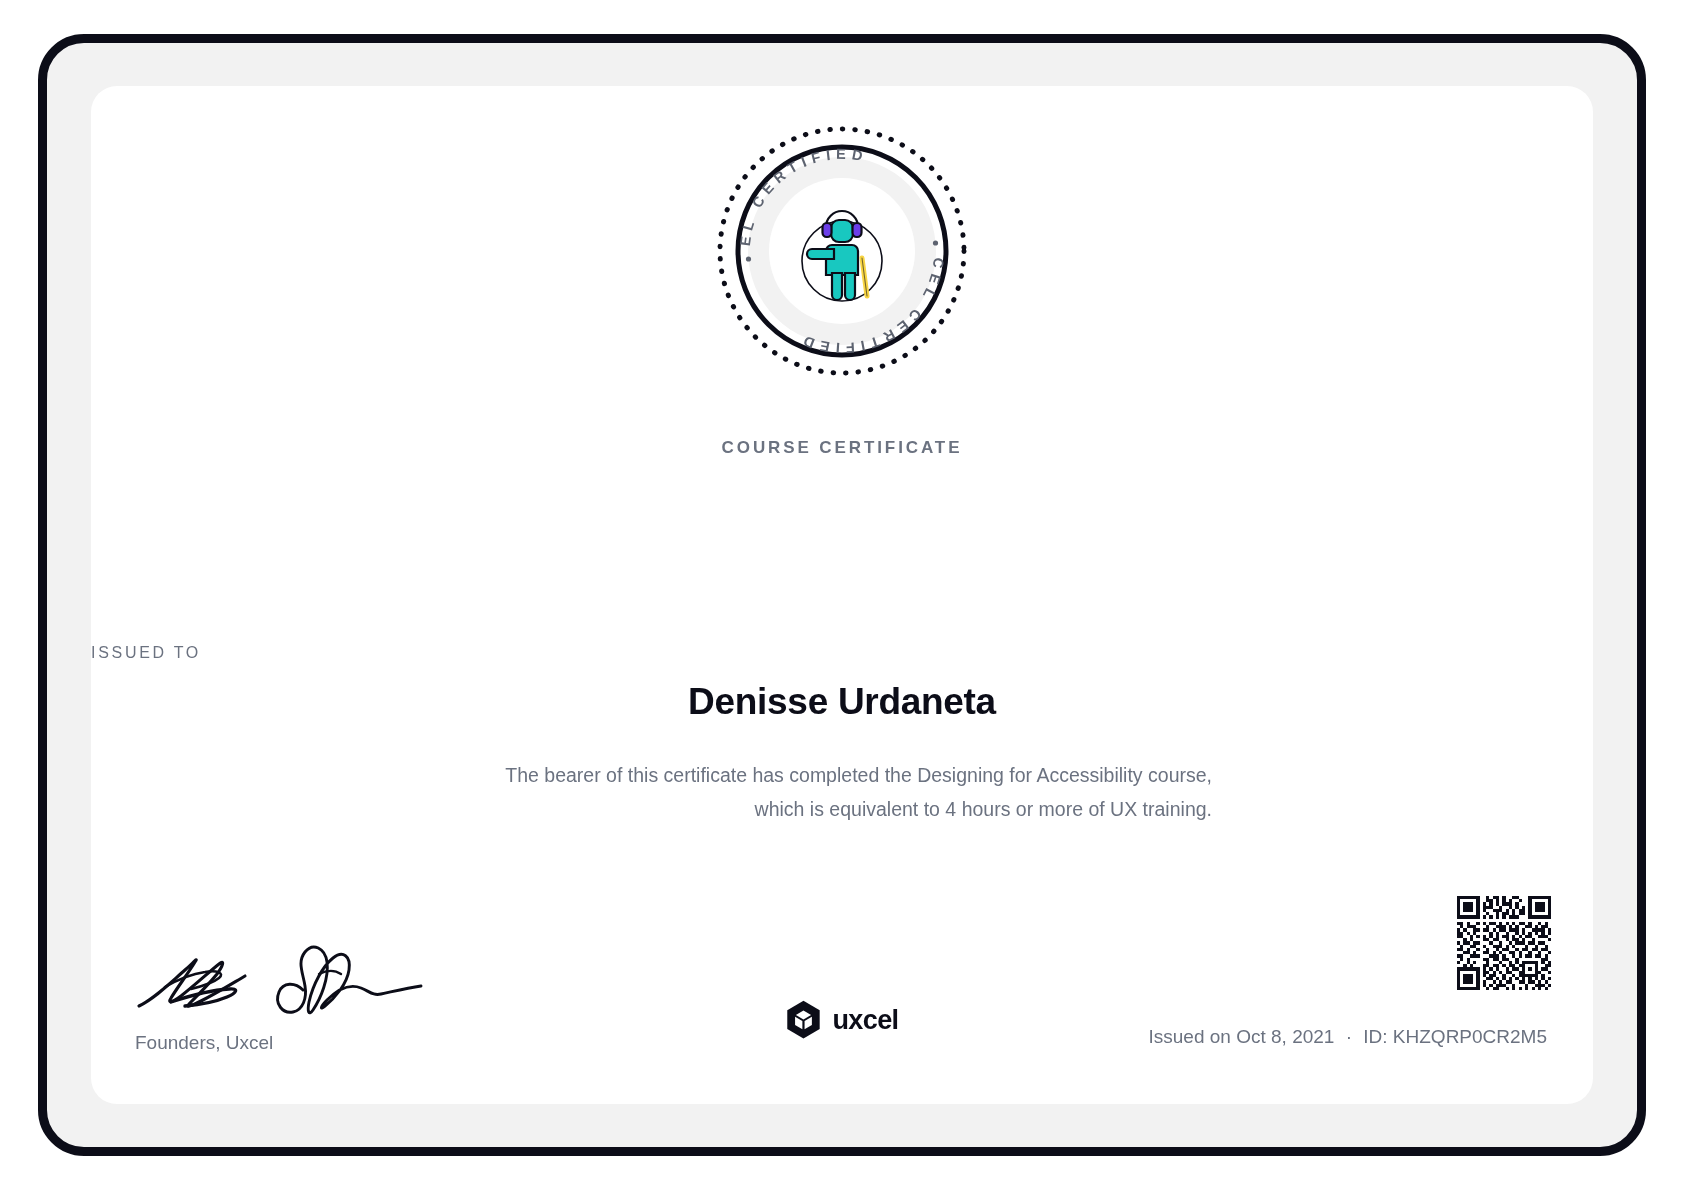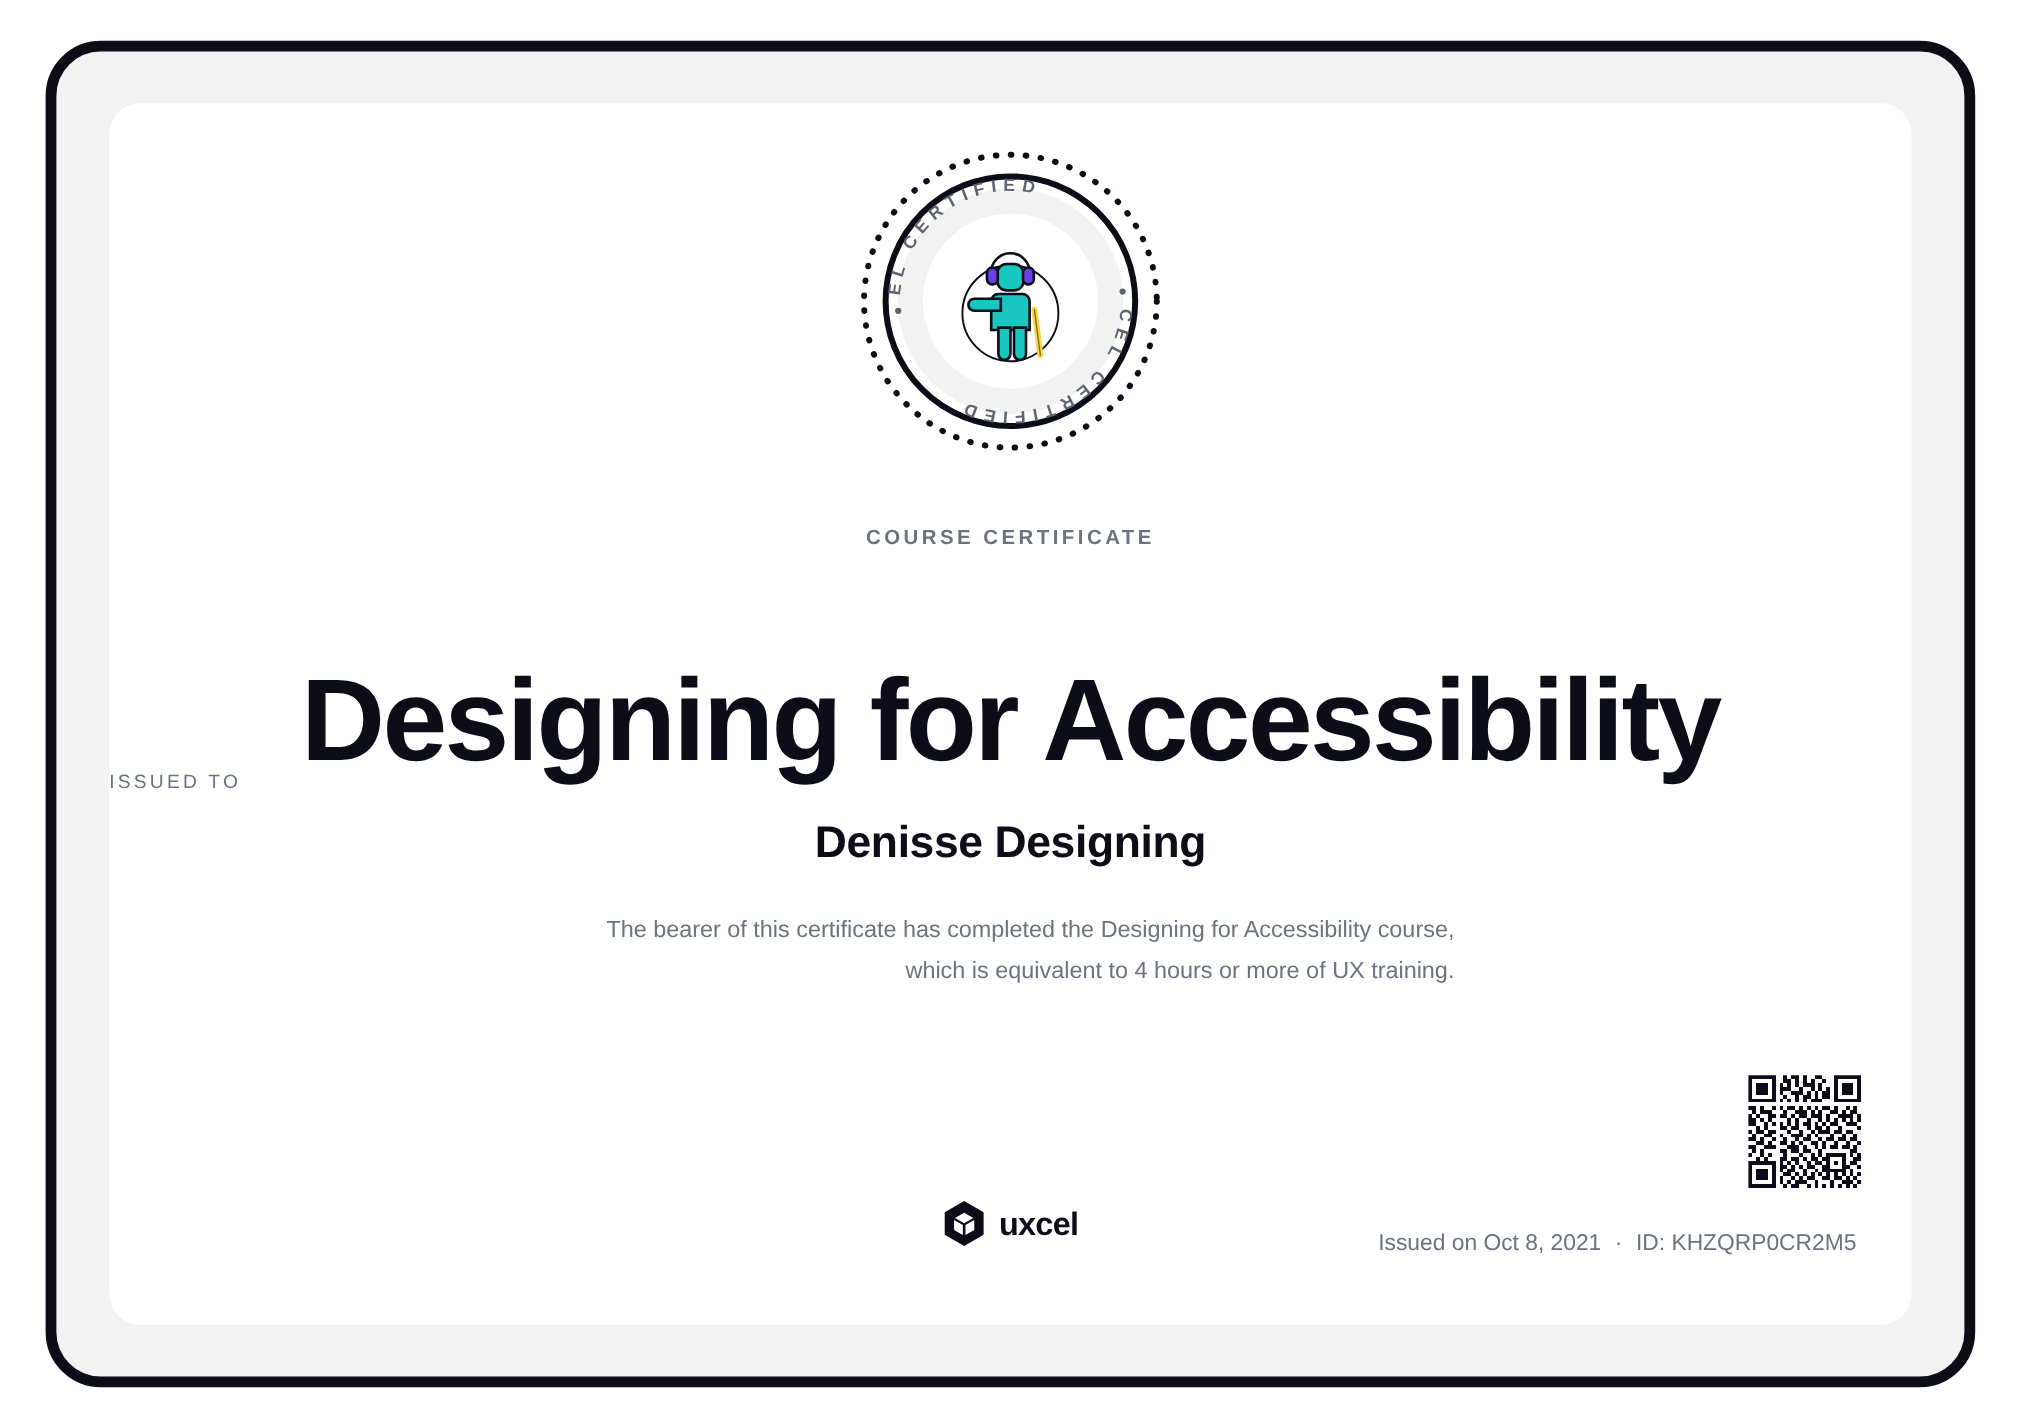--- a/index.html
+++ b/index.html
@@ -208,31 +208,54 @@
           <path d="M 133,152 v 22 a 5,5 0 0,0 10,0 v -22 z" fill="#18c8c0" stroke="#0c0d18" stroke-width="2.2"></path>
 
           <path d="M 150,137 l 5,38" stroke="#f8d544" stroke-width="5" stroke-linecap="round" fill="none"></path>
           <path d="M 150,137 l 5,38" stroke="#0c0d18" stroke-width="1.1" stroke-linecap="round" fill="none" opacity="0.55"></path>
         </g>
       </svg>
     </div>
 
     <div class="kicker">COURSE CERTIFICATE</div>
 
-    <h1 class="course-title">Designing for Accessibility</h1>
 
     <div class="issued-to-label">ISSUED TO</div>
 
-    <div class="recipient-name">Denisse Designing</div>
+    <div class="recipient-name">Denisse Urdaneta</div>
 
     <div class="description">
       <span>The bearer of this certificate has completed the Designing for Accessibility</span>
       <span>course, which is equivalent to 4 hours or more of UX training.</span>
     </div>
 
+    <div class="signature-block">
+      <svg class="signatures-svg" viewBox="0 0 300 82">
+        <g fill="none" stroke="#0c0d18" stroke-linecap="round" stroke-linejoin="round">
+
+          <path d="M6,66 C22,58 36,44 52,30 C60,23 66,16 62,22 C56,32 44,48 38,58
+                   C34,64 40,62 48,56 C62,45 76,32 86,24 C92,19 90,26 84,34
+                   C76,44 62,58 56,64 C52,68 58,66 68,61 C84,53 100,43 112,36" stroke-width="3.1"></path>
+          <path d="M32,47 C44,40 58,34 72,32 C84,30 92,33 86,38 C80,43 66,47 58,49" stroke-width="2.6"></path>
+          <path d="M38,62 C56,56 78,50 96,49 C106,48 104,53 94,57 C82,62 64,65 52,66" stroke-width="3.4"></path>
+        </g>
+        <g fill="none" stroke="#0c0d18" stroke-linecap="round" stroke-linejoin="round">
+
+          <path d="M170,50 C162,42 150,42 146,52 C141,64 150,74 160,72
+                   C170,70 174,58 172,46 C170,33 164,22 172,12
+                   C180,2 192,8 194,22 C196,38 188,58 180,70
+                   C176,76 174,72 176,62 C180,44 190,26 200,18
+                   C210,10 218,16 216,30 C214,44 202,58 192,66
+                   C186,71 188,66 194,60 C206,48 218,44 228,48
+                   C236,51 240,56 248,54 C262,51 274,48 288,46" stroke-width="2.9"></path>
+          <path d="M186,34 C194,30 202,30 208,34" stroke-width="2.4"></path>
+        </g>
+      </svg>
+      <div class="signature-caption">Founders, Uxcel</div>
+    </div>
 
     <div class="brand-logo">
       <svg class="brand-mark" viewBox="0 0 36 40">
         <path d="M18 0.8 L34.2 10.2 L34.2 29 L18 38.4 L1.8 29 L1.8 10.2 Z" fill="#0c0d18"></path>
         <g fill="#ffffff">
           <path d="M18 10.6 L25.6 15 L18 19.4 L10.4 15 Z"></path>
           <path d="M9.6 16.7 L16.9 20.9 L16.9 29.2 L9.6 25 Z"></path>
           <path d="M26.4 16.7 L26.4 25 L19.1 29.2 L19.1 20.9 Z"></path>
         </g>
       </svg>

